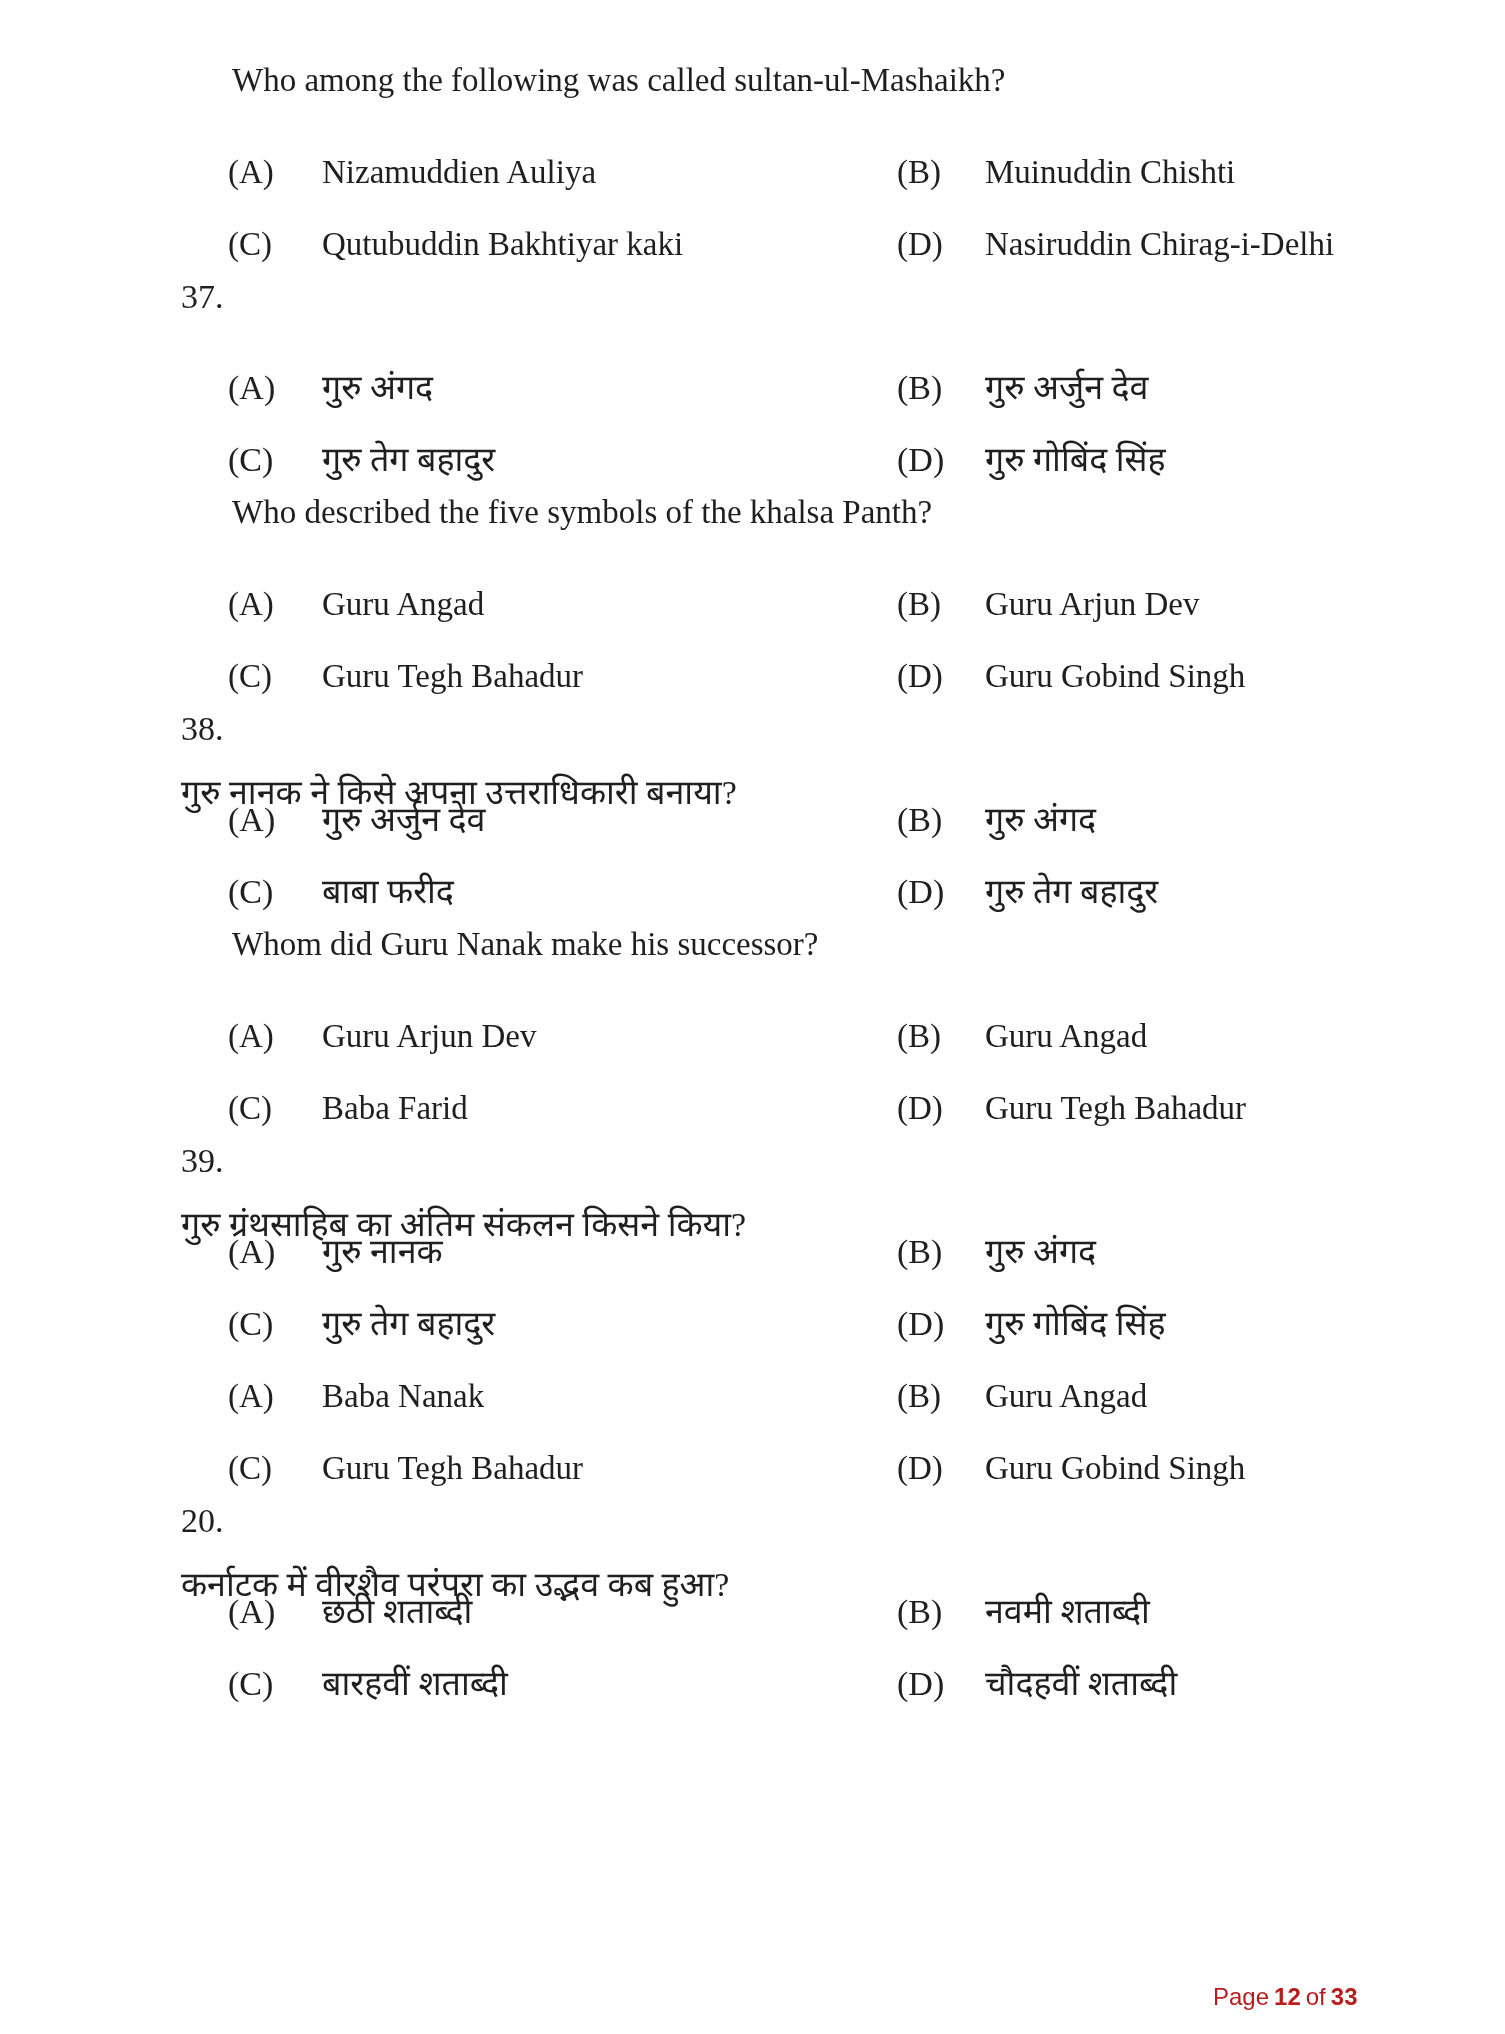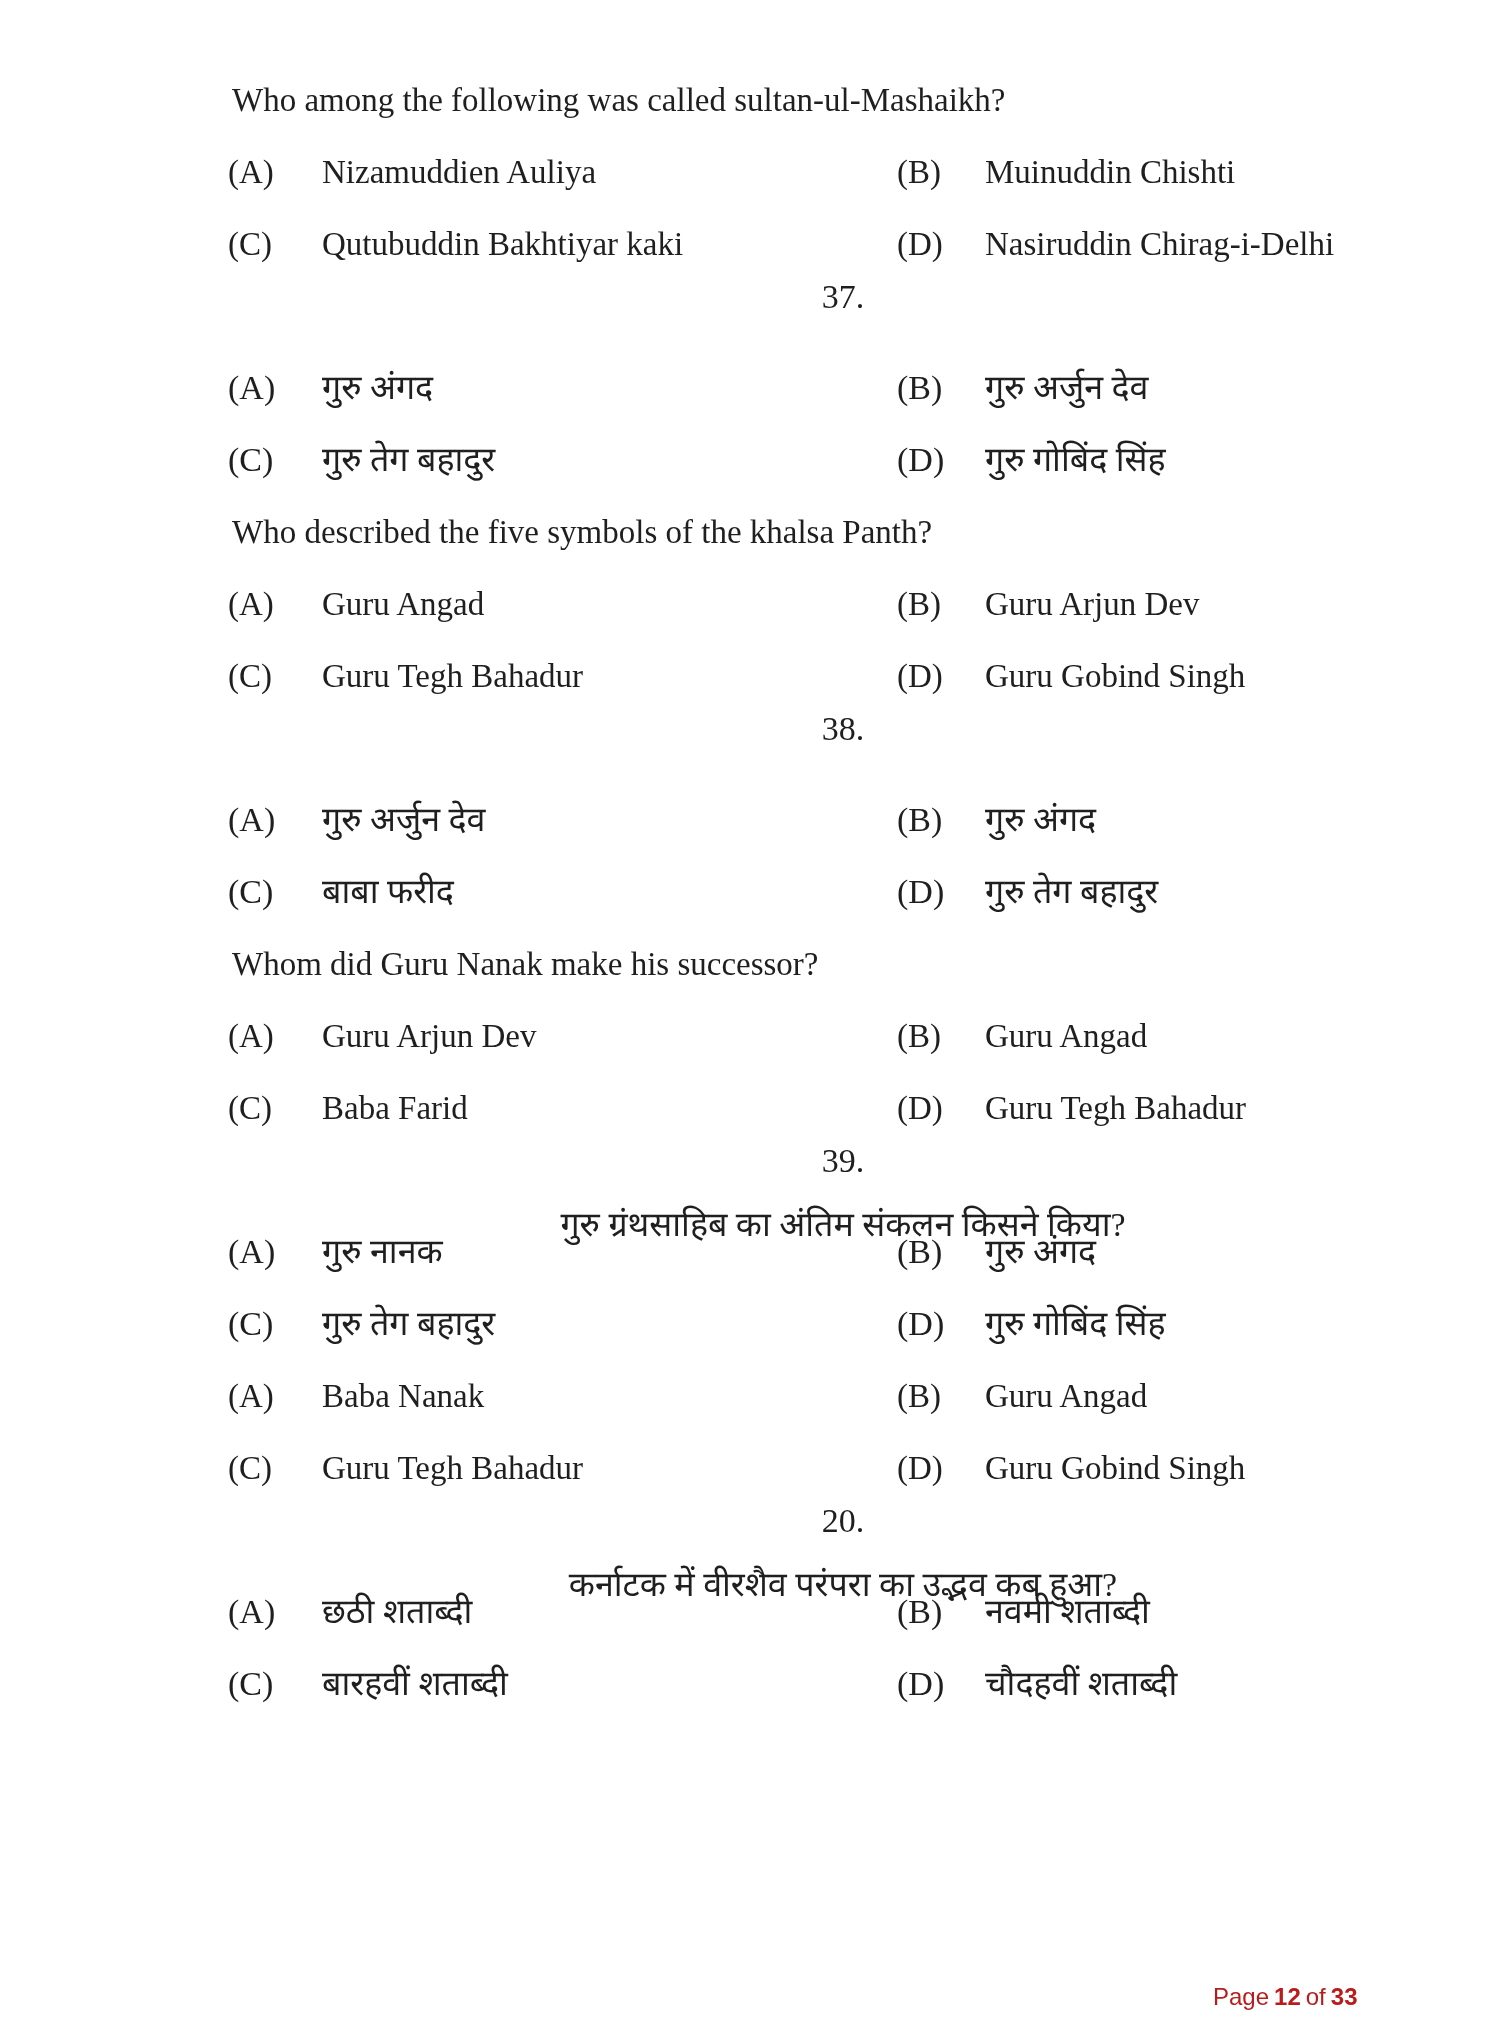--- a/index.html
+++ b/index.html
@@ -8,21 +8,20 @@
     width:1505px;height:2034px;
     background:#ffffff;
     color:#1f1f1f;
     font-family:"Liberation Serif", serif;
     overflow:hidden;
   }
   .content{padding-top:64px;}
   .line{
     height:72px;
     display:flex;
-    align-items:center;
     font-size:33px;
     white-space:nowrap;
     line-height:1;
   }
   .q-line{padding-left:181px;flex-direction:column;}
   .q-num{flex:0 0 64px;}
   .sub-line{padding-left:232px;}
   .opt-row{padding-left:228px;}
   .opt{display:flex;align-items:center;}
   .opt.c1{flex:0 0 669px;}
@@ -114,20 +113,21 @@
         <span class="txt">Guru Tegh Bahadur</span>
       </div>
       <div class="opt c2">
         <span class="lab">(D)</span>
         <span class="txt">Guru Gobind Singh</span>
       </div>
     </div>
 
     <div class="line q-line hindi">
       <span class="q-num">38.</span>
+      <span>गुरु नानक ने किसे अपना उत्तराधिकारी बनाया?</span>
     </div>
     <div class="line opt-row hindi">
       <div class="opt c1">
         <span class="lab">(A)</span>
         <span class="txt">गुरु अर्जुन देव</span>
       </div>
       <div class="opt c2">
         <span class="lab">(B)</span>
         <span class="txt">गुरु अंगद</span>
       </div>

